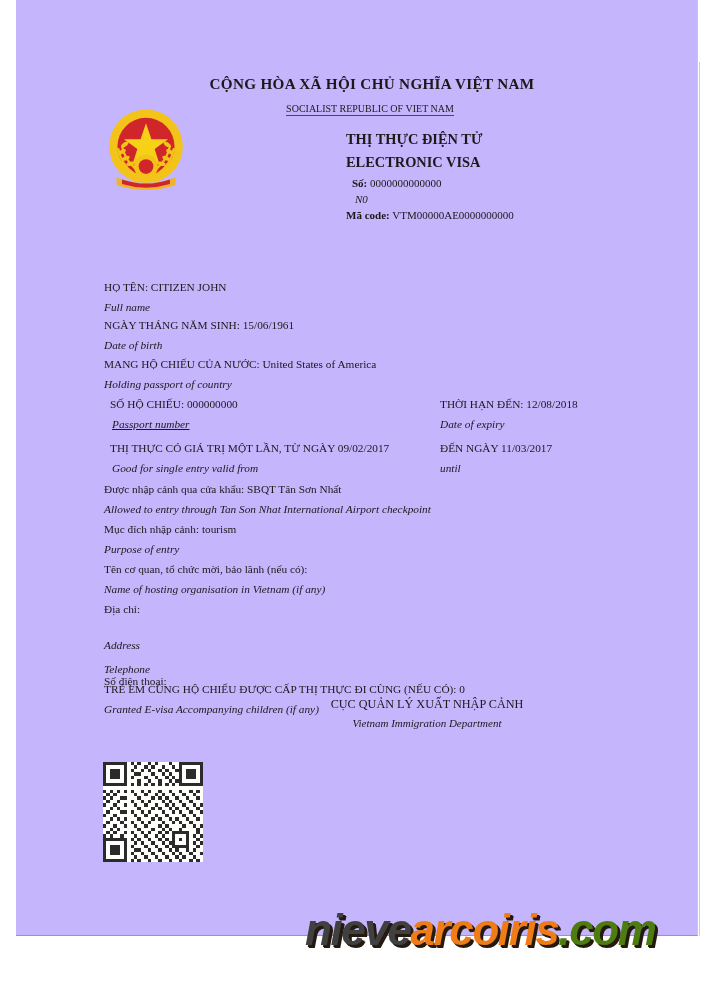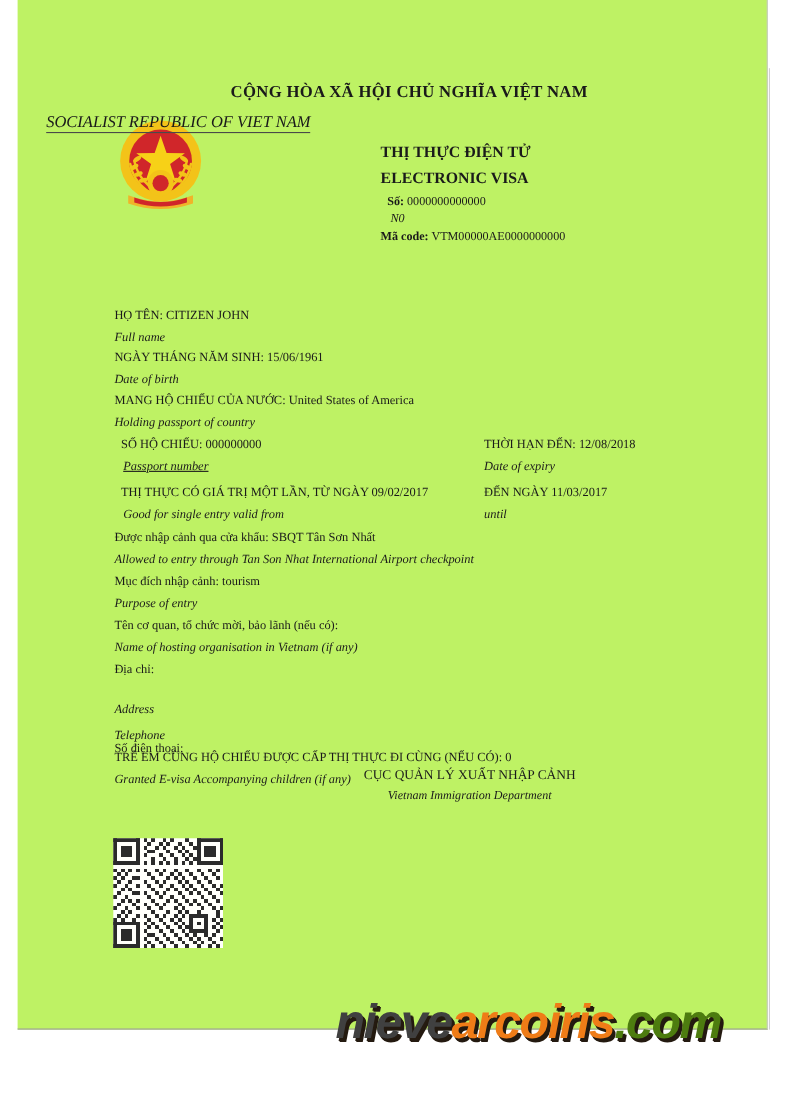--- a/index.html
+++ b/index.html
@@ -17,21 +17,21 @@
     color: #1a1a1a;
   }
 
   
   #visa-page {
     position: absolute;
     left: 16px;
     top: 0px;
     width: 682px;
     height: 936px;
-    background: #bef264;
+    background: #c4b5fd;
     border-right: 1px solid #c9c9c9;
     border-bottom: 1px solid #9a9a9a;
     box-sizing: border-box;
   }
   #visa-page:after {
     content: "";
     position: absolute;
     left: 0; right: -1px;
     top: 62px;
     height: 0;
@@ -74,24 +74,23 @@
     top: 14px;
     text-align: center;
     font-size: 15.2px;
     font-weight: bold;
     letter-spacing: 0.3px;
     padding-left: 30px;
   }
   #natl-title-en {
     left: 0; right: 0;
     top: 42px;
-    text-align: left;
-    font-size: 15px;
+    text-align: center;
+    font-size: 10px;
     padding-left: 26px;
-    font-style: italic;
   }
   #natl-title-en span {
     border-bottom: 1px solid #4a4a4a;
     padding-bottom: 1px;
   }
   #visa-title-vi {
     left: 330px;
     top: 70px;
     font-size: 14.4px;
     font-weight: bold;

